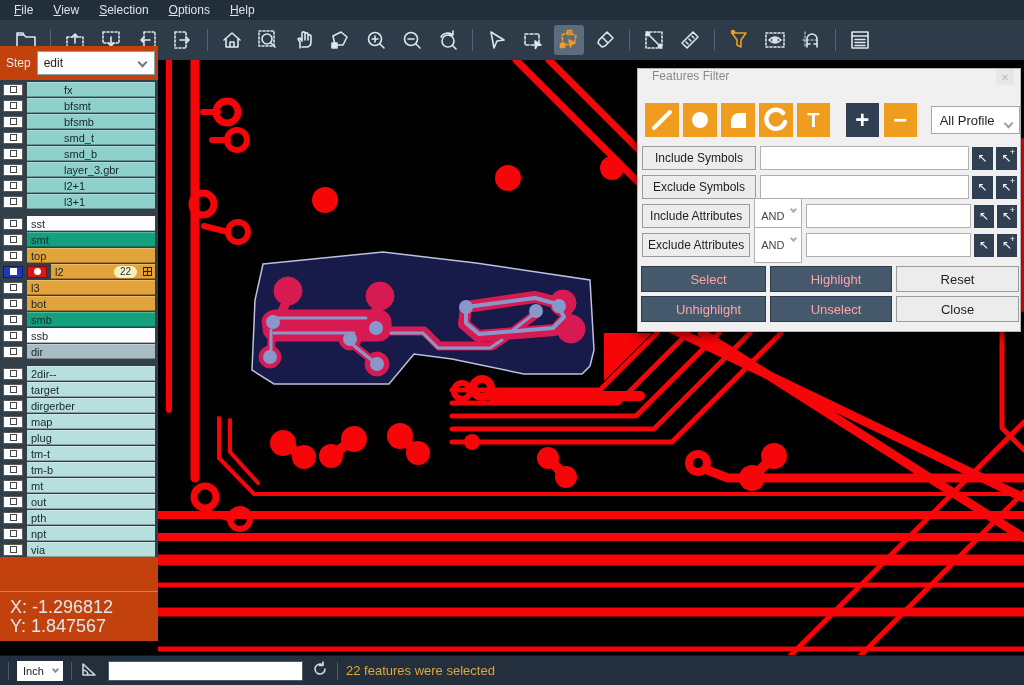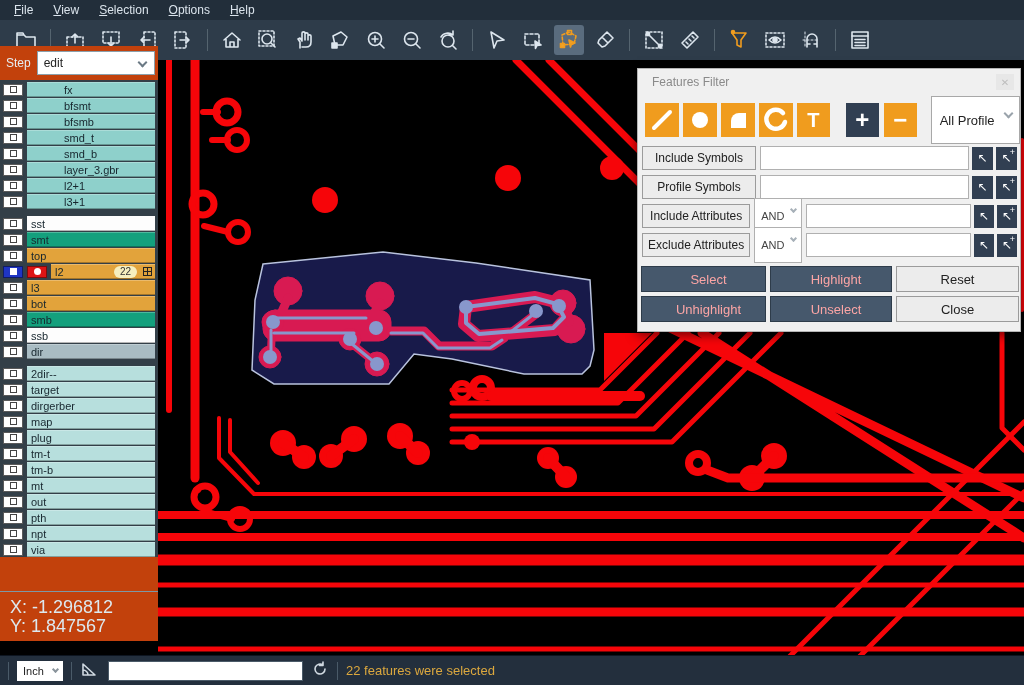--- a/index.html
+++ b/index.html
@@ -54,33 +54,33 @@
   .coords { position:absolute; left:0; bottom:0; width:158px; height:50px; border-top:1px solid #7d98a5; padding:6px 10px; }
   .coords div { color:#dde9ef; font-size:18px; line-height:19px; }
 
   
   .canvas { position:absolute; left:158px; top:60px; width:866px; height:595px; background:#000; }
   .canvas svg { display:block; width:866px; height:595px; }
 
   
   .dialog { position:absolute; left:637px; top:68px; width:384px; height:264px;
     background:#f0f0f0; border:1px solid #b4b4b4; box-shadow:0 3px 10px rgba(0,0,0,.55); }
-  .dlg-title { height:26px; display:flex; align-items:center; padding:0 6px 0 14px;
+  .dlg-title { height:26px; display:flex; align-items:flex-start; padding:0 6px 0 14px;
     color:#8a8a8a; font-size:12px; }
   .dlg-close { margin-left:auto; width:18px; height:16px; background:#e7e7e7; color:#bdbdbd;
     font-size:10px; display:flex; align-items:center; justify-content:center; }
   .shape-row { display:flex; align-items:center; padding:6px 0 0 7px; height:44px; }
   .sbtn { width:34px; height:34px; margin-right:4px; display:flex; align-items:center; justify-content:center;
     background:var(--accent); color:#fff; }
   .sbtn.dark { background:#313f52; margin-left:12px; }
   .sbtn.minus { margin-left:1px; }
   .sbtn svg { stroke:#fff; fill:none; stroke-width:4; stroke-linecap:round; }
   .sbtn .tglyph { font-size:20px; font-weight:bold; color:#fff; }
   .sbtn .pm { font-size:24px; font-weight:bold; color:#fff; line-height:24px; }
-  .profile { width:92px; height:48px; background:#fff; border:1px solid #a8a8a8; margin-left:10px;
+  .profile { width:92px; height:28px; background:#fff; border:1px solid #a8a8a8; margin-left:10px;
     display:flex; align-items:center; padding-left:8px; font-size:13px; color:#222; position:relative; }
   .profile .chev { right:7px; top:13px; border-color:#9aa3ab; }
   .filter-rows { padding:7px 3px 0 4px; }
   .frow { display:flex; align-items:center; height:24px; margin-bottom:5px; }
   .flabel { width:114px; height:24px; background:#ececec; border:1px solid #9b9b9b;
     font-size:12px; color:#222; display:flex; align-items:center; justify-content:center; }
   .fand { width:50px; height:36px; background:#fff; border:1px solid #b0b0b0; margin-left:4px;
     font-size:11px; color:#444; display:flex; align-items:center; padding-left:6px; position:relative;text-align:center; }
   .fand .chev { width:5px; height:5px; right:5px; top:8px; border-color:#a7b0b8; }
   .finput { flex:1; height:24px; background:#fff; border:1px solid #b0b0b0; margin-left:4px;
@@ -660,21 +660,21 @@
       </div>
     </div>
     <div class="filter-rows" id="filter-rows">
         <div class="frow">
           <div class="flabel">Include Symbols</div>
           <input class="finput" style="">
           <div class="fnav">↖</div>
           <div class="fnav">↖<span class="plus">+</span></div>
         </div>
         <div class="frow">
-          <div class="flabel">Profile Symbols</div>
+          <div class="flabel">Exclude Symbols</div>
           <input class="finput" style="">
           <div class="fnav">↖</div>
           <div class="fnav">↖<span class="plus">+</span></div>
         </div>
         <div class="frow">
           <div class="flabel">Include Attributes</div>
           <div class="fand">
             <span>AND</span>
             <span class="chev"></span>
           </div>

